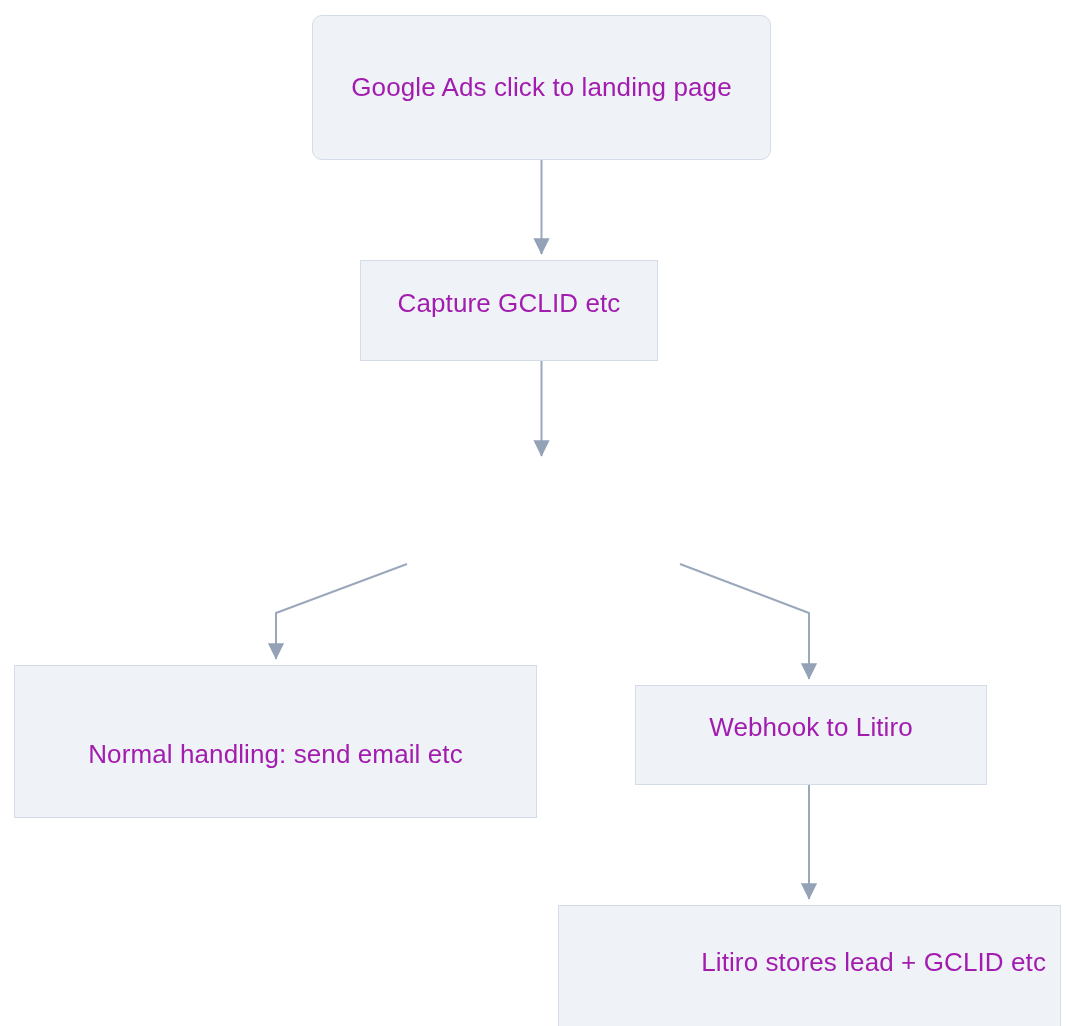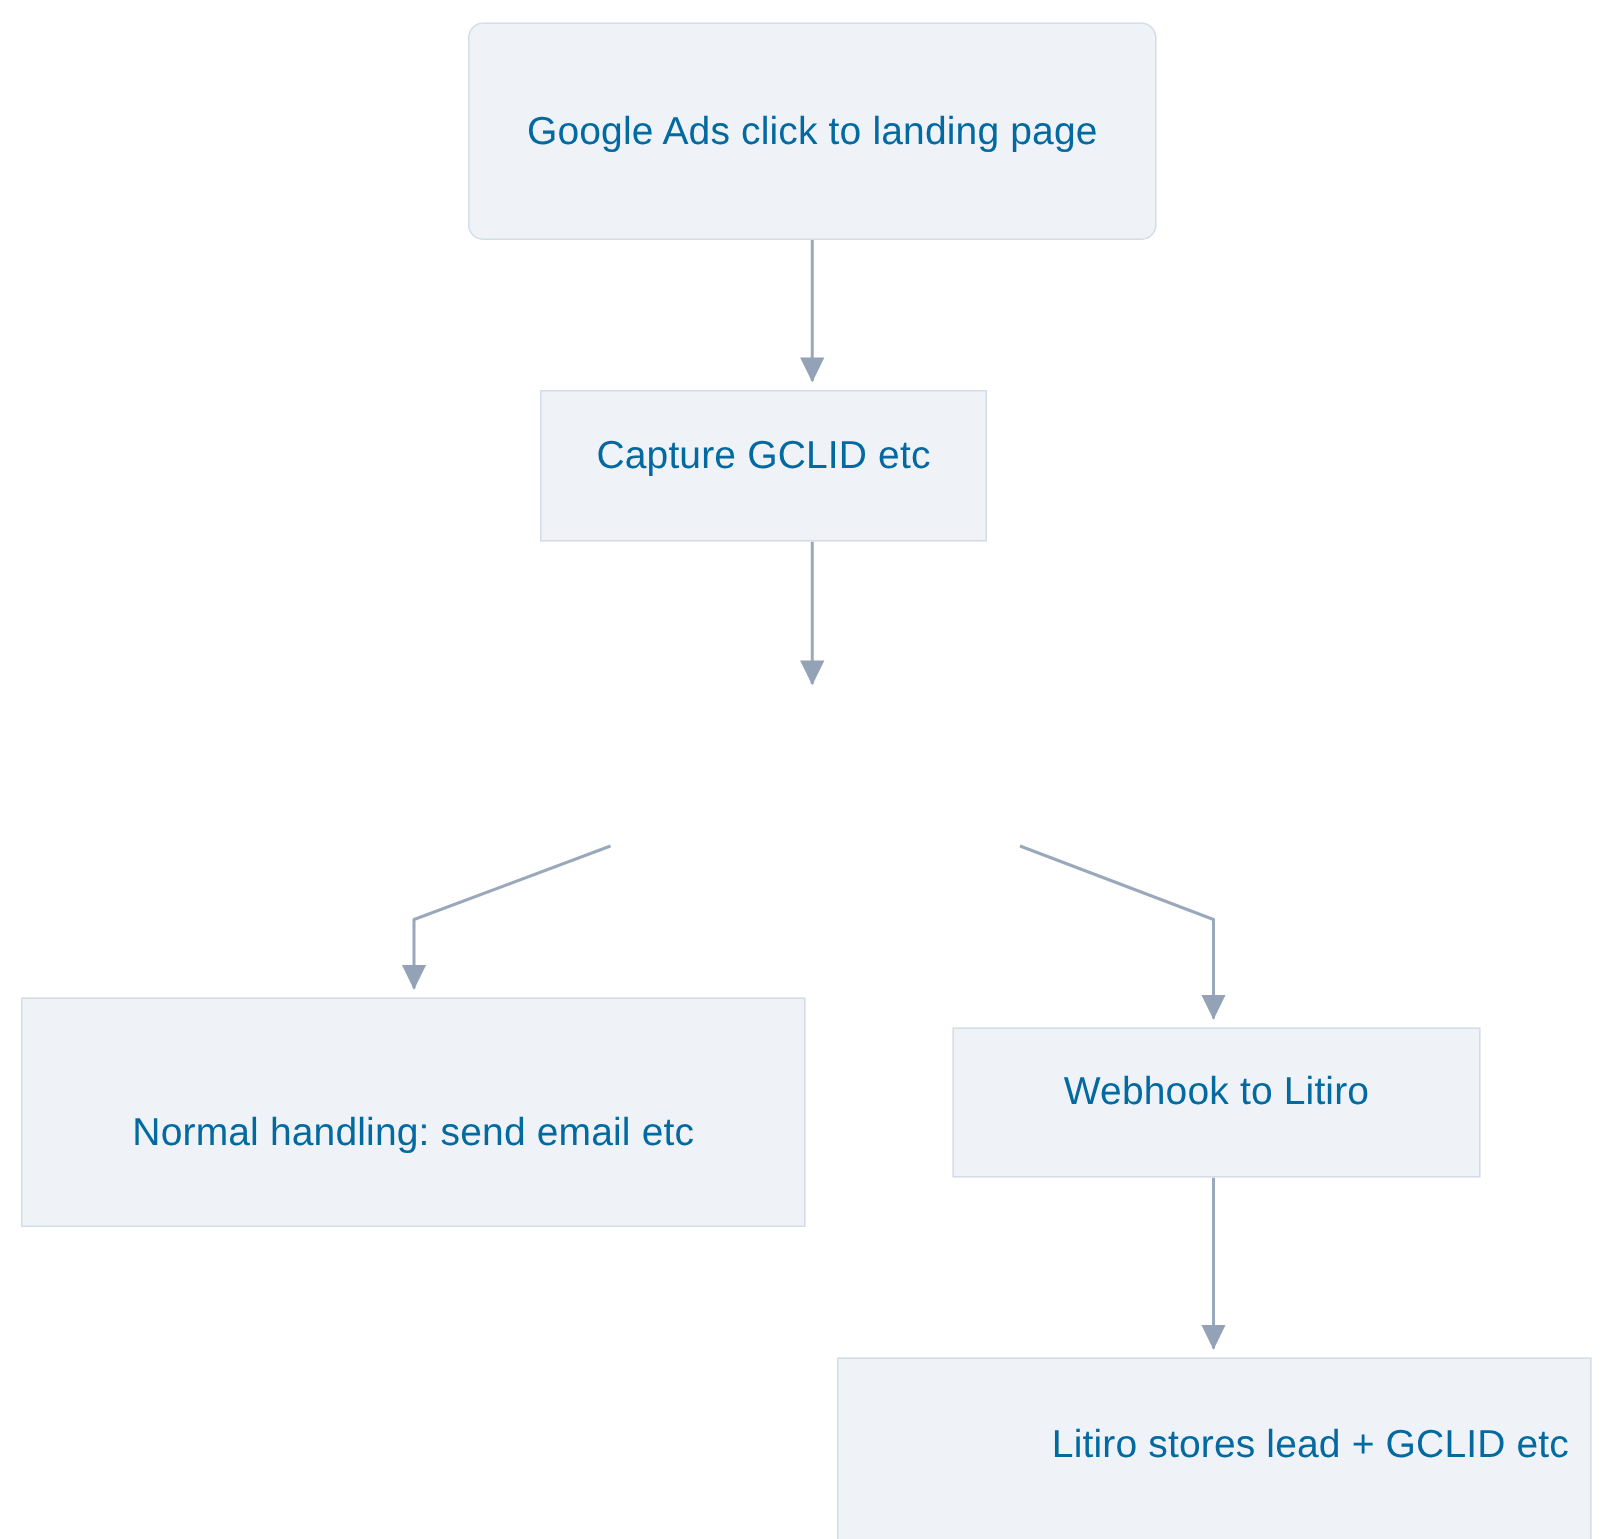--- a/index.html
+++ b/index.html
@@ -36,21 +36,21 @@
     justify-content: center;
     text-align: center;
   }
   .flow-node.rounded {
     border-radius: 10px;
   }
   .node-label {
     font-family: "Liberation Sans", sans-serif;
     font-size: 26px;
     line-height: 1.25;
-    color: #0369a1;
+    color: #a21caf;
     letter-spacing: 0.1px;
     padding: 0 14px;
     white-space: nowrap;
   }
   
   #node-google-ads   { left: 312px; top: 15px;  width: 459px; height: 145px; }
   #node-capture      { left: 360px; top: 260px; width: 298px; height: 101px; }
   #node-submit       { left: 356px; top: 462px; width: 373px; height: 101px; }
   #node-normal       { left: 14px;  top: 665px; width: 523px; height: 153px; }
   #node-webhook      { left: 635px; top: 685px; width: 352px; height: 100px; }

